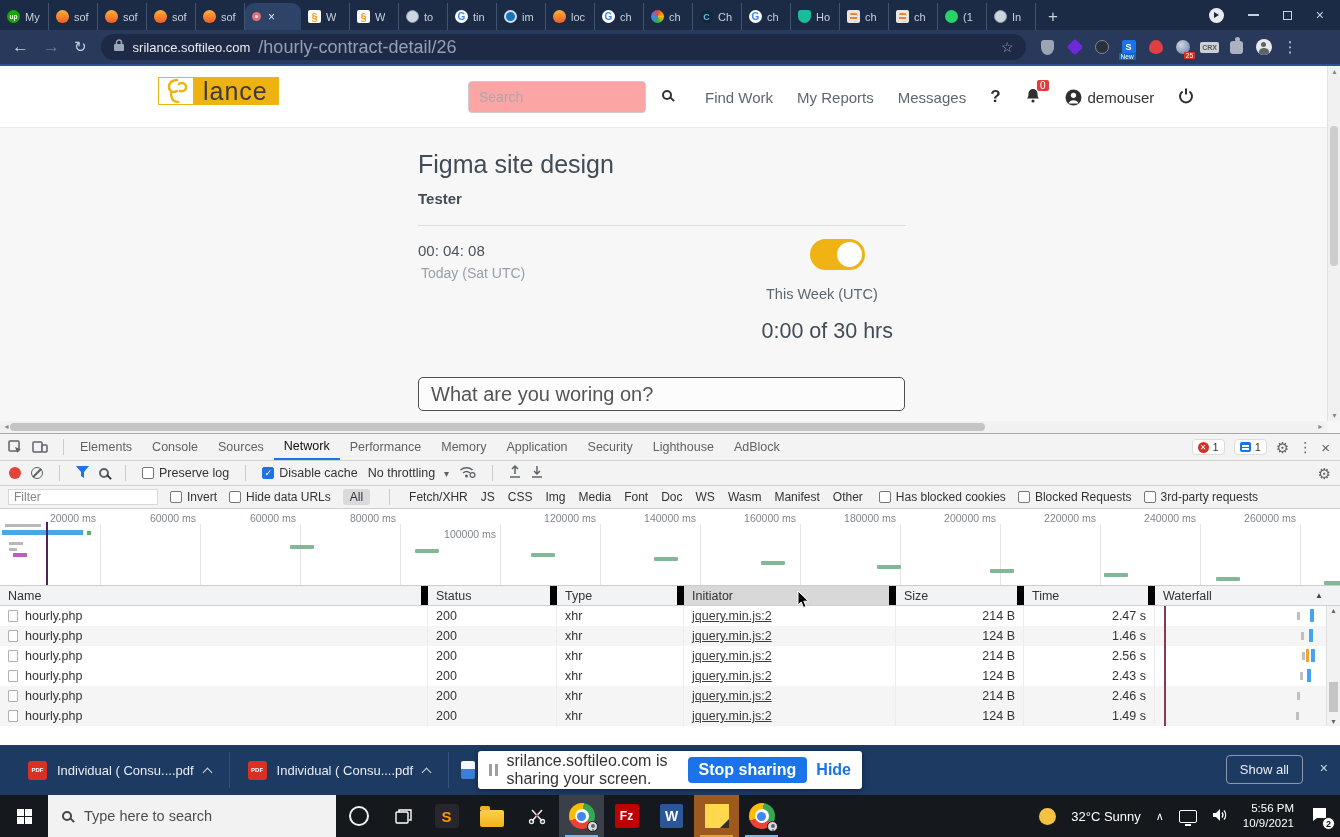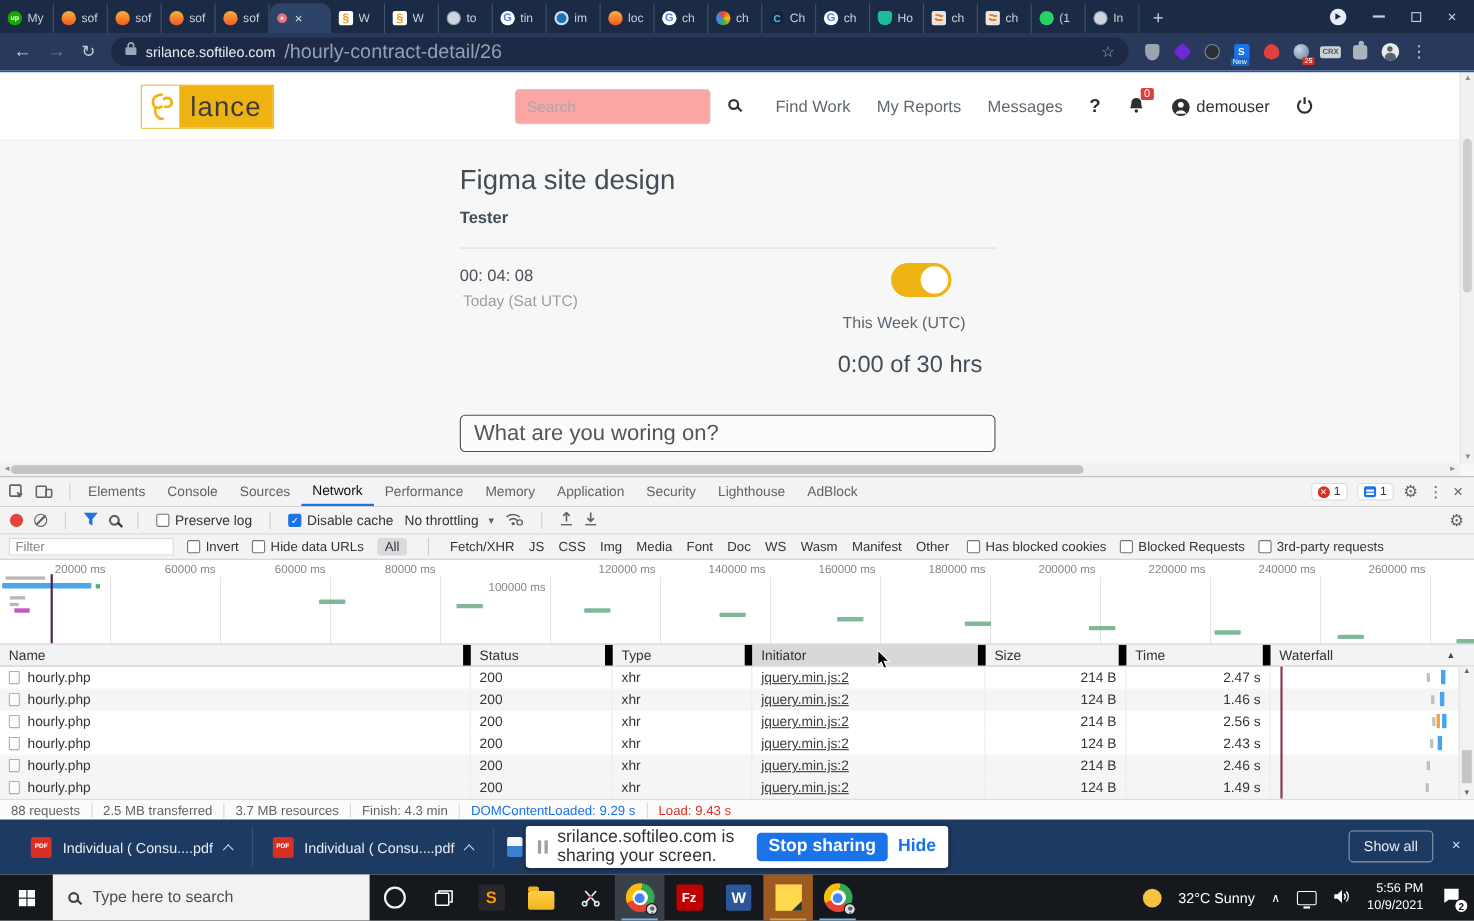--- a/index.html
+++ b/index.html
@@ -62,21 +62,21 @@
   .ext-puzzle { width:13px; height:13px; background:#aab3bf; border-radius:3px; }
   .ext-puzzle::after { content:""; position:absolute; top:-2px; left:6px; width:5px; height:5px; background:#aab3bf; border-radius:50%; }
   .ext-avatar { width:16px; height:16px; border-radius:50%; background:#e8eaed; position:relative; overflow:hidden; }
   .ext-avatar::before { content:""; position:absolute; top:3px; left:5.5px; width:5px; height:5px; border-radius:50%; background:#5f6368; }
   .ext-avatar::after { content:""; position:absolute; top:9px; left:3px; width:10px; height:7px; border-radius:50% 50% 0 0; background:#5f6368; }
   .menu-dots { color:#c6cfdd; font-size:15px; }
   .theme-strip { position:absolute; top:64px; left:0; width:100%; height:2px; background:#275493; }
   
   .site { position:absolute; top:66px; left:0; width:100%; height:367px; background:#f7f7f7; }
   .site-header { position:absolute; top:0; left:0; right:13px; height:62px; background:#fff; border-bottom:1px solid #ececec; }
-  .logo { position:absolute; left:128px; top:11px; height:40px; display:flex; border:1px solid #eab615;justify-content:flex-end; }
+  .logo { position:absolute; left:158px; top:11px; height:28px; display:flex; border:1px solid #eab615;justify-content:flex-end; }
   .logo-left { width:34px; background:#fff; display:flex; align-items:center; justify-content:center; }
   .logo-right { background:#eeb211; color:#3b3b3b; font-size:25px; padding:0 10px; display:flex; align-items:center; letter-spacing:1px; }
   .site-search { position:absolute; left:468px; top:15px; width:178px; height:32px; border:1px solid #ccc; border-radius:4px; padding:0 10px; font-size:14px; color:#555; background:#fca5a5; font-family:"Liberation Sans",sans-serif; }
   .site-search::placeholder { color:#a5aab0; }
   .mag { width:10px; height:10px; border:2px solid #333; border-radius:50%; position:relative; }
   .mag::after { content:""; position:absolute; width:6px; height:2px; background:#333; transform:rotate(45deg); right:-5px; bottom:-2px; }
   .site-mag { position:absolute; left:662px; top:24px; }
   .site-nav { position:absolute; left:705px; top:0; height:62px; display:flex; align-items:center; gap:24px; font-size:15px; color:#5f6770; }
   .nav-item { white-space:nowrap; }
   .help-q { font-weight:bold; font-size:17px; color:#2f2f2f; }
@@ -703,28 +703,20 @@
           <div class="nc rt">1.49 s</div>
           <div class="nc last"></div>
         </div>
         <div class="wf-tick" style="left: 1296px; top: 106px;"></div>
         <div class="rows-scroll">
         <span class="rs-up">▲</span>
         <div class="rs-thumb"></div>
         <span class="rs-dn">▼</span>
       </div>
       </div>
-    <div class="dt-summary">
-        <span class="sum-item">88 requests</span>
-        <span class="sum-item">2.5 MB transferred</span>
-        <span class="sum-item">3.7 MB resources</span>
-        <span class="sum-item">Finish: 4.3 min</span>
-        <span class="sum-item" style="color: rgb(26, 115, 232);">DOMContentLoaded: 9.29 s</span>
-        <span class="sum-item" style="color: rgb(217, 48, 37);">Load: 9.43 s</span>
-      </div>
   </div>
 
   <div class="cursor">
     <svg width="13" height="19" viewBox="0 0 13 19">
         <path d="M1 1v14l3.2-3 2.3 5.5 2.6-1.1-2.3-5.2h4.6z" fill="#000" stroke="#fff" stroke-width="1"></path>
       </svg>
   </div>
 
   <div class="shelf">
     <div class="shelf-items">

